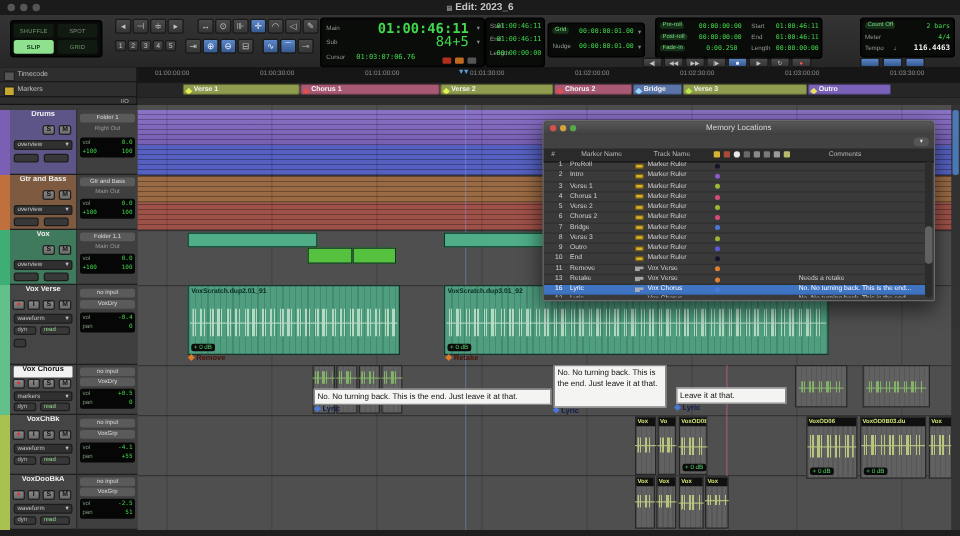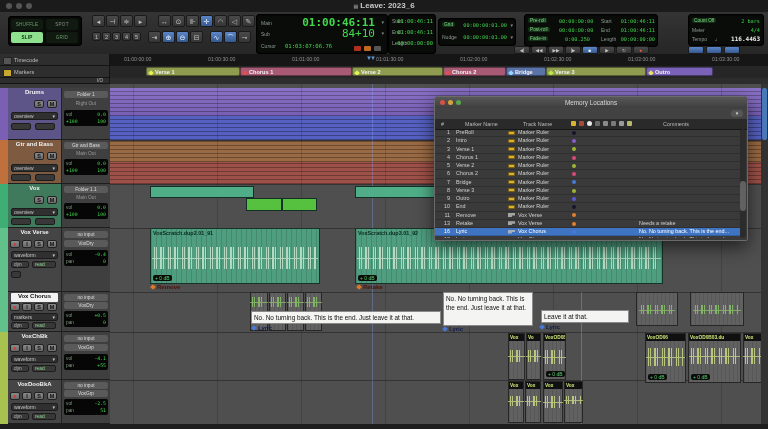--- a/index.html
+++ b/index.html
@@ -118,21 +118,21 @@
 </style>
 </head>
 <body>
 
 <div id="app">
 
   <div id="menubar" class="abs">
     <span class="tl" style="left:6px"></span>
     <span class="tl" style="left:16px"></span>
     <span class="tl" style="left:26px"></span>
-    <div id="title"><span class="caret">▤</span> <span>Leave: 2023_6</span></div>
+    <div id="title"><span class="caret">▤</span> <span>Edit: 2023_6</span></div>
   </div>
 
   <div id="toolbar" class="abs">
 
     <div class="blackbox" style="left:8px;top:4px;width:72px;height:28px">
       <span class="modecell" style="left:2px;top:2px">SHUFFLE</span>
       <span class="modecell dim" style="left:37px;top:2px">SPOT</span>
       <span class="modecell on" style="left:2px;top:15px">SLIP</span>
       <span class="modecell" style="left:37px;top:15px">GRID</span>
     </div>
@@ -160,21 +160,21 @@
     <span class="tbtn" style="left:190px;top:19px">⊟</span>
     <span class="tbtn blue" style="left:210px;top:19px">∿</span>
     <span class="tbtn blue" style="left:224px;top:19px">⌒</span>
     <span class="tbtn" style="left:238px;top:19px">⊸</span>
 
     <div class="blackbox" style="left:256px;top:2px;width:130px;height:38px">
       <span class="lbl abs" style="left:4px;top:5px">Main</span>
       <span class="cval abs" style="right:12px;top:1px;font-size:11px;font-weight:bold">01:00:46:11</span>
       <span class="caret abs" style="right:3px;top:4px">▾</span>
       <span class="lbl abs" style="left:4px;top:16px">Sub</span>
-      <span class="cval abs" style="right:12px;top:12px;font-size:11px">84+10</span>
+      <span class="cval abs" style="right:12px;top:12px;font-size:11px">84+5</span>
       <span class="caret abs" style="right:3px;top:15px">▾</span>
       <span class="lbl abs" style="left:4px;top:28px">Cursor</span>
       <span class="cval abs" style="left:28px;top:28px;font-size:5.6px">01:03:07:06.76</span>
       <span class="abs" style="right:26px;bottom:2px;width:7px;height:5px;background:#b03020;border-radius:1px"></span>
       <span class="abs" style="right:16px;bottom:2px;width:7px;height:5px;background:#c06a20;border-radius:1px"></span>
       <span class="abs" style="right:6px;bottom:2px;width:7px;height:5px;background:#555;border-radius:1px"></span>
     </div>
 
     <div class="blackbox" style="left:388px;top:2px;width:46px;height:38px">
       <span class="lbl abs" style="left:3px;top:3px">Start</span>

